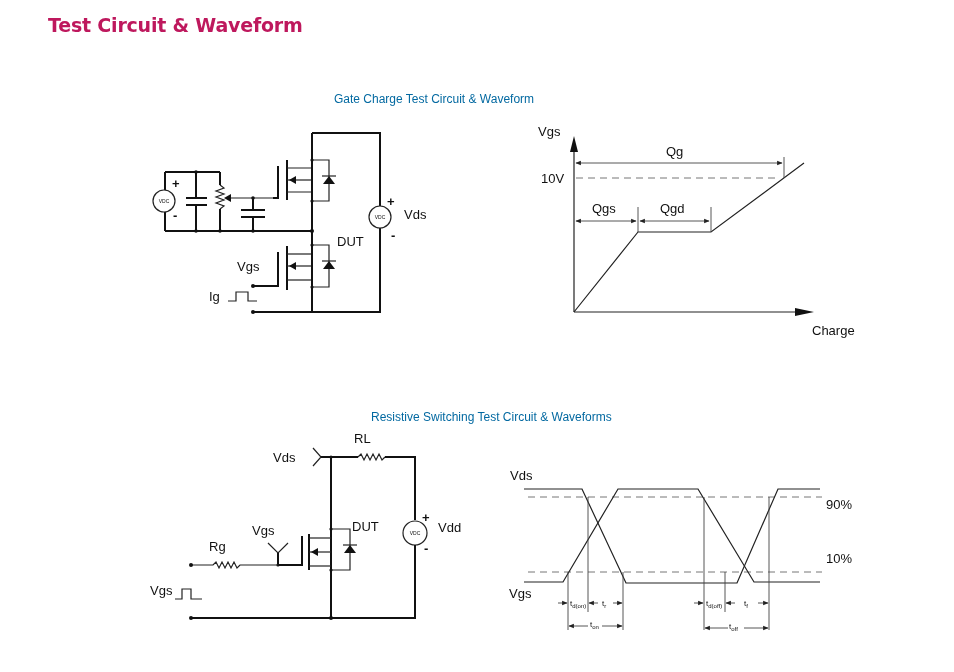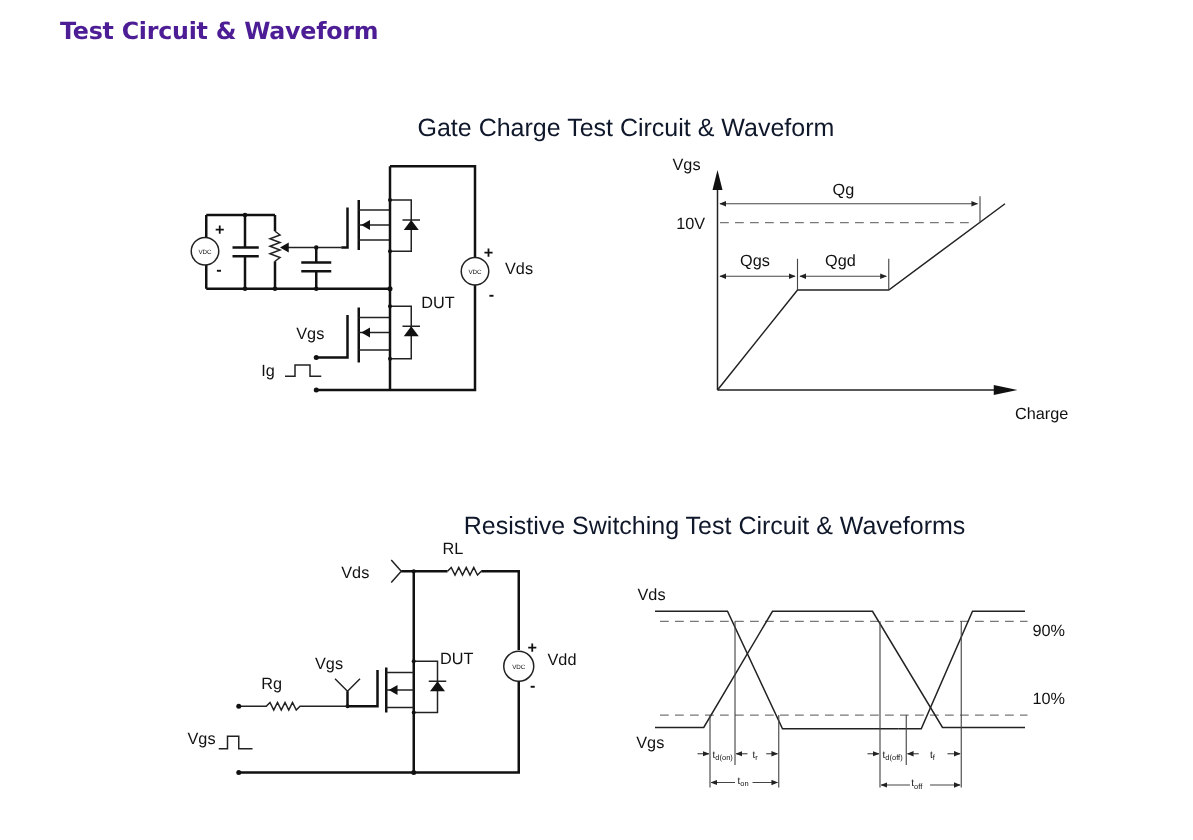--- a/index.html
+++ b/index.html
@@ -1,18 +1,18 @@
 <!DOCTYPE html>
 <html><head>
 <meta charset="utf-8">
 <style>
   html, body { margin:0; padding:0; background:#ffffff; }
   body { width:954px; height:672px; position:relative; overflow:hidden; font-family:"DejaVu Sans", sans-serif; color:#000; }
-  .page-title { position:absolute; left:48px; top:14px; font-family:"DejaVu Sans", sans-serif; font-weight:bold; font-size:19px; letter-spacing:-0.2px; color:#4c1d95; }
-  .fig-caption { position:absolute; font-family:"Liberation Sans", sans-serif; font-size:20px; color:#0f172a; white-space:nowrap; }
+  .page-title { position:absolute; left:48px; top:14px; font-family:"DejaVu Sans", sans-serif; font-weight:bold; font-size:19px; letter-spacing:-0.2px; color:#be185d; }
+  .fig-caption { position:absolute; font-family:"Liberation Sans", sans-serif; font-size:12px; color:#0369a1; white-space:nowrap; }
   svg { position:absolute; left:0; top:0; }
   svg text { font-family:"Liberation Sans", sans-serif; fill:#111; }
   .w { stroke:#111; stroke-width:2; fill:none; }
   .w1 { stroke:#222; stroke-width:1.2; fill:none; }
   .thin { stroke:#444; stroke-width:0.9; fill:none; }
   .dash { stroke:#777; stroke-width:1; stroke-dasharray:7 5; fill:none; }
   .dot { fill:#111; }
   .lbl { font-size:13px; }
   .small { font-size:5px; }
   .tiny { font-size:8px; }

